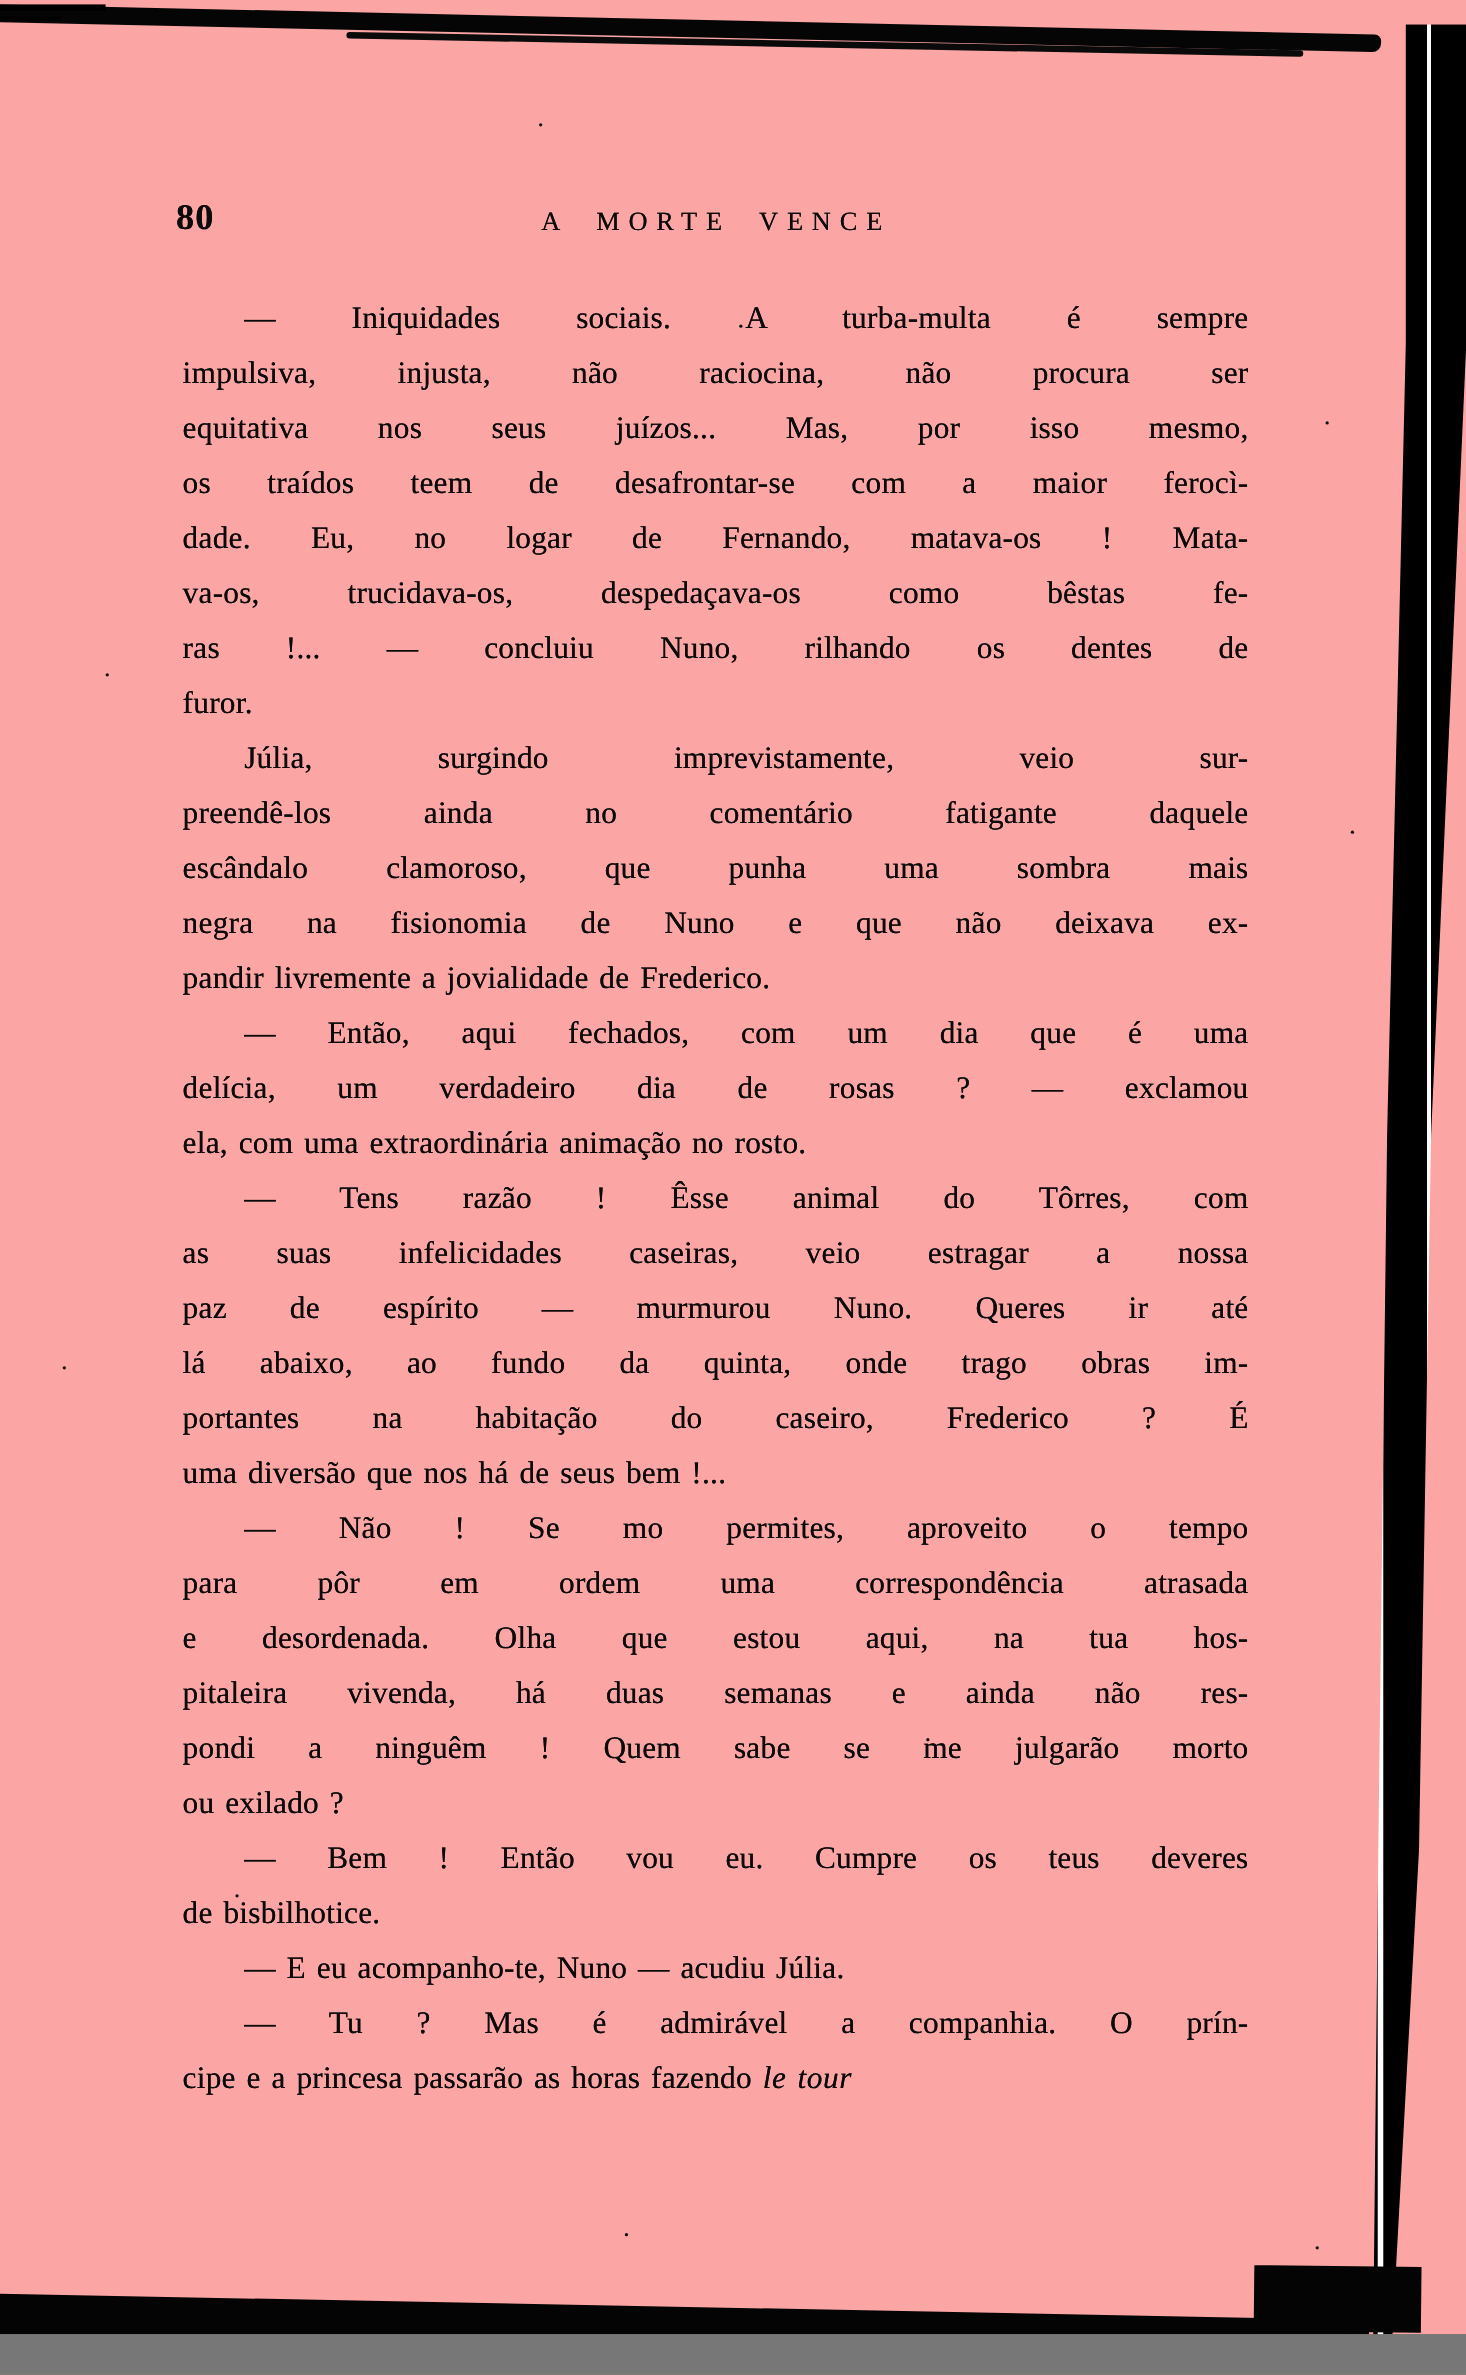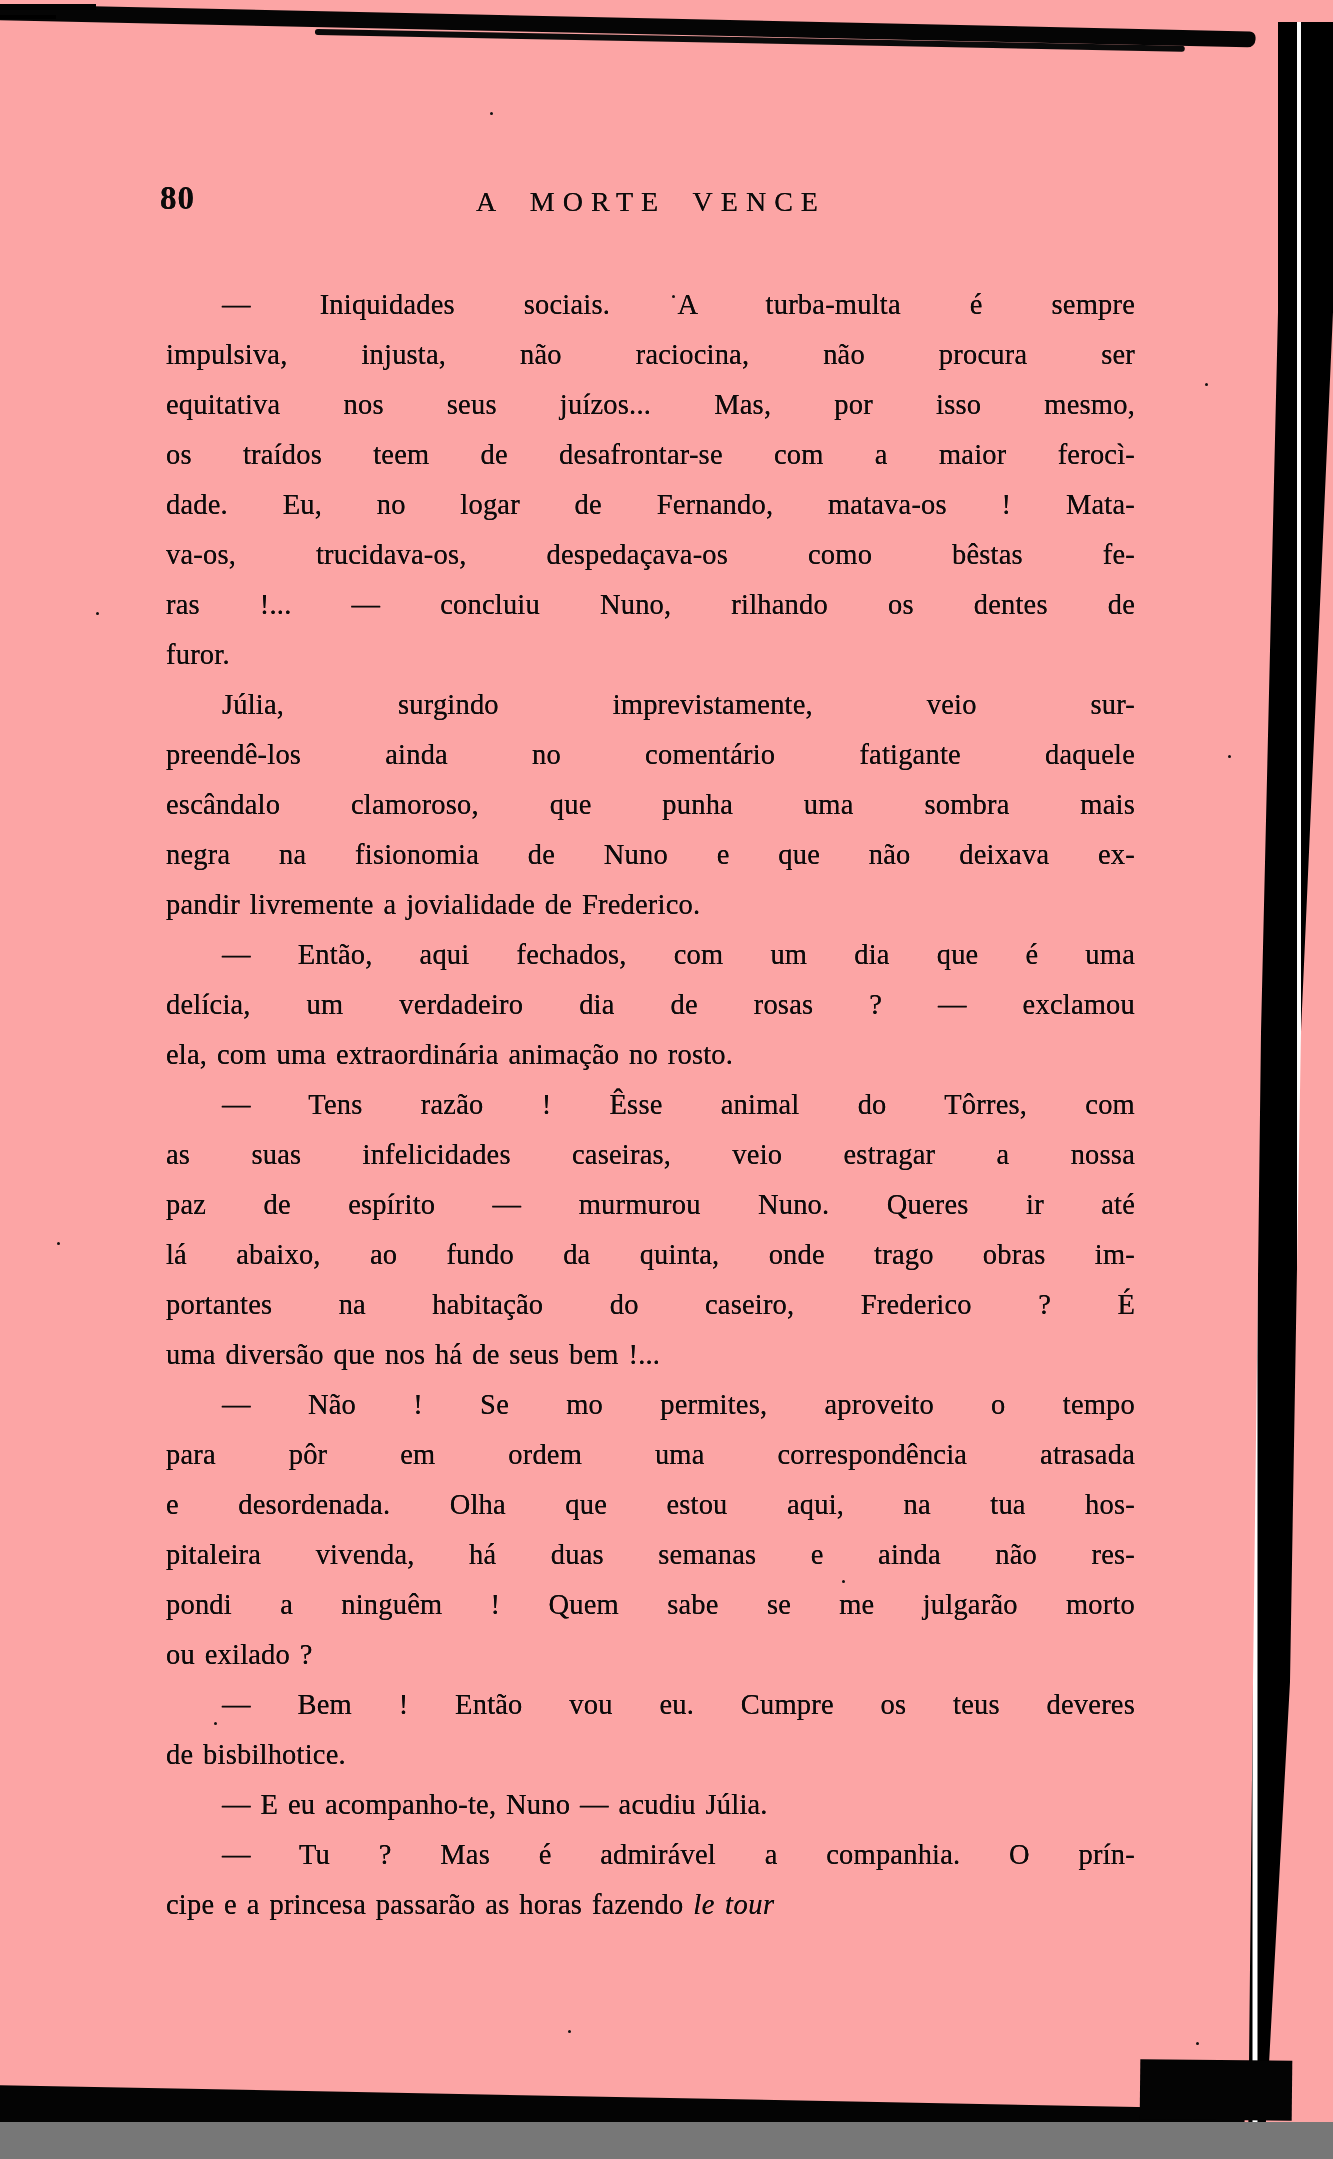--- a/index.html
+++ b/index.html
@@ -14,28 +14,28 @@
 
   
   .page-number{
     position:absolute;left:160px;top:180px;
     font-size:33px;line-height:36px;font-weight:bold;
     letter-spacing:1px;
     text-shadow:0 0 .6px rgba(0,0,0,.85);
   }
   .running-title{
     position:absolute;left:651px;top:186px;transform:translateX(-50%);
-    font-size:28px;line-height:32px;
+    font-size:24px;line-height:32px;
     letter-spacing:8px;word-spacing:12px;white-space:nowrap;
     text-shadow:0 0 .6px rgba(0,0,0,.85);
   }
 
   
   .text-block{
-    position:absolute;left:166px;top:280px;width:969px;
+    position:absolute;left:166px;top:265px;width:969px;
     font-size:28.5px;
     text-shadow:0 0 .55px rgba(0,0,0,.9);
     word-spacing:2.5px;
     letter-spacing:.2px;
   }
   .line{
     height:50px;line-height:50px;
     text-align:justify;
     -moz-text-align-last:justify;
     text-align-last:justify;

